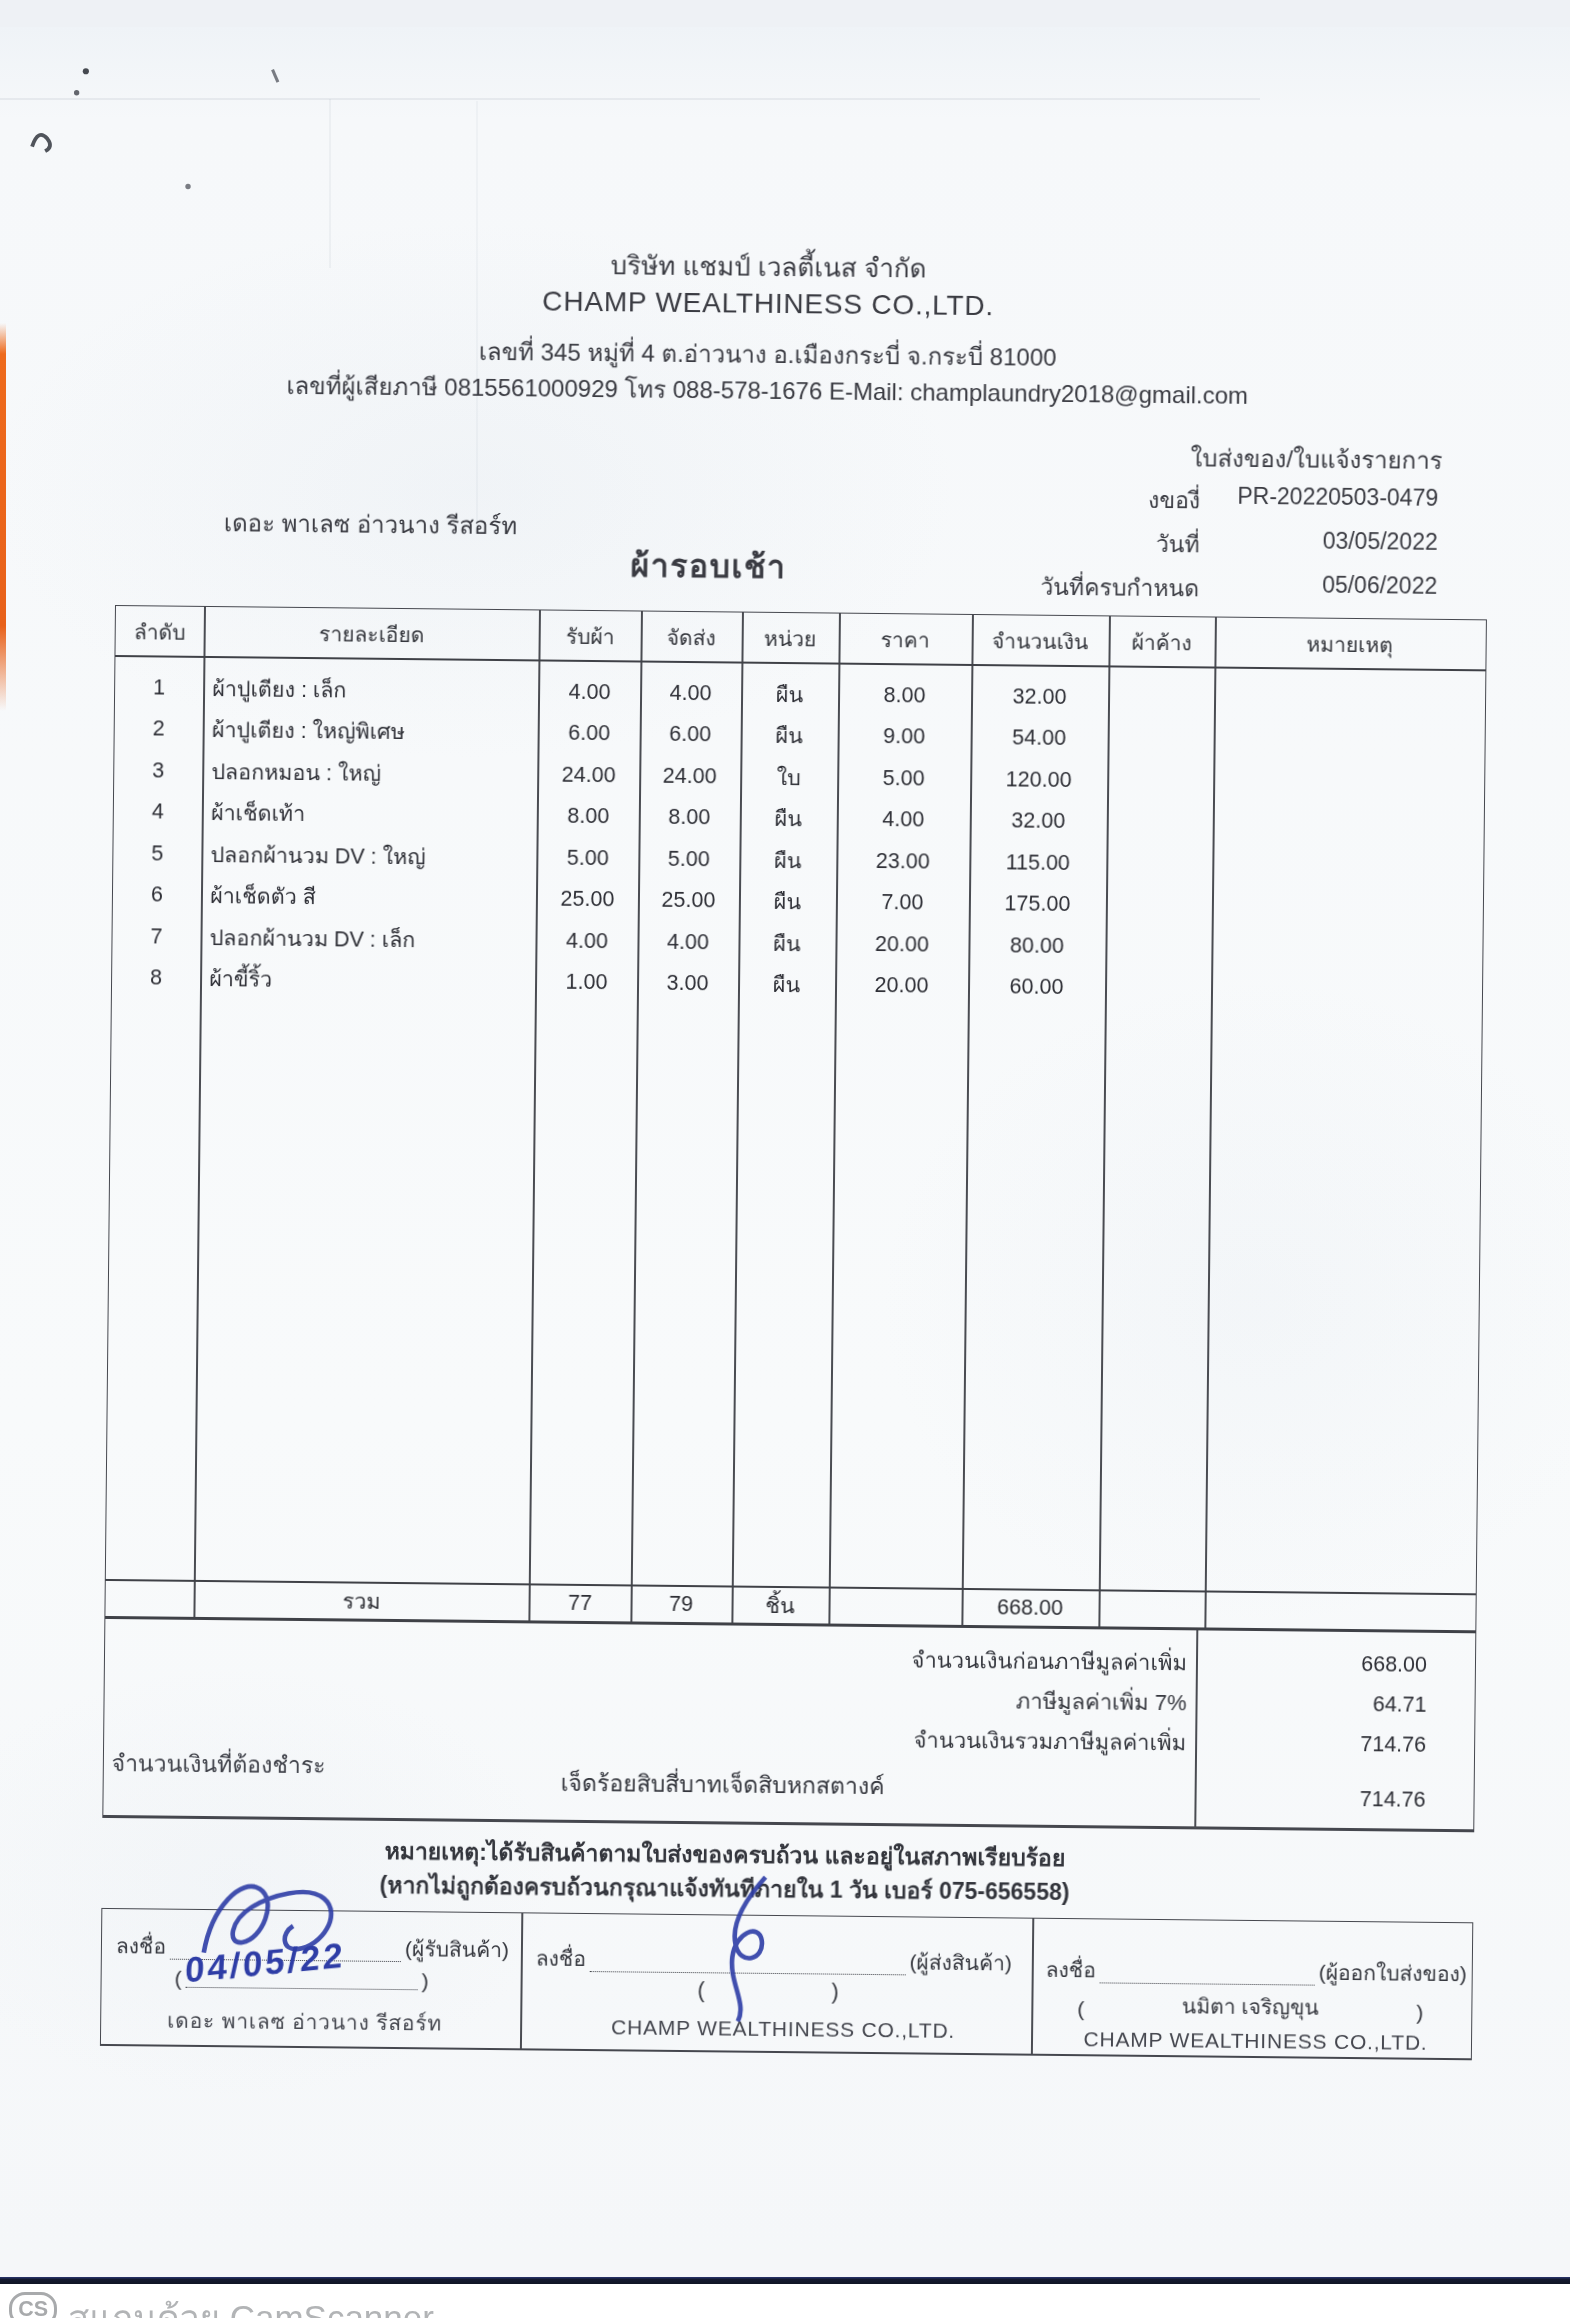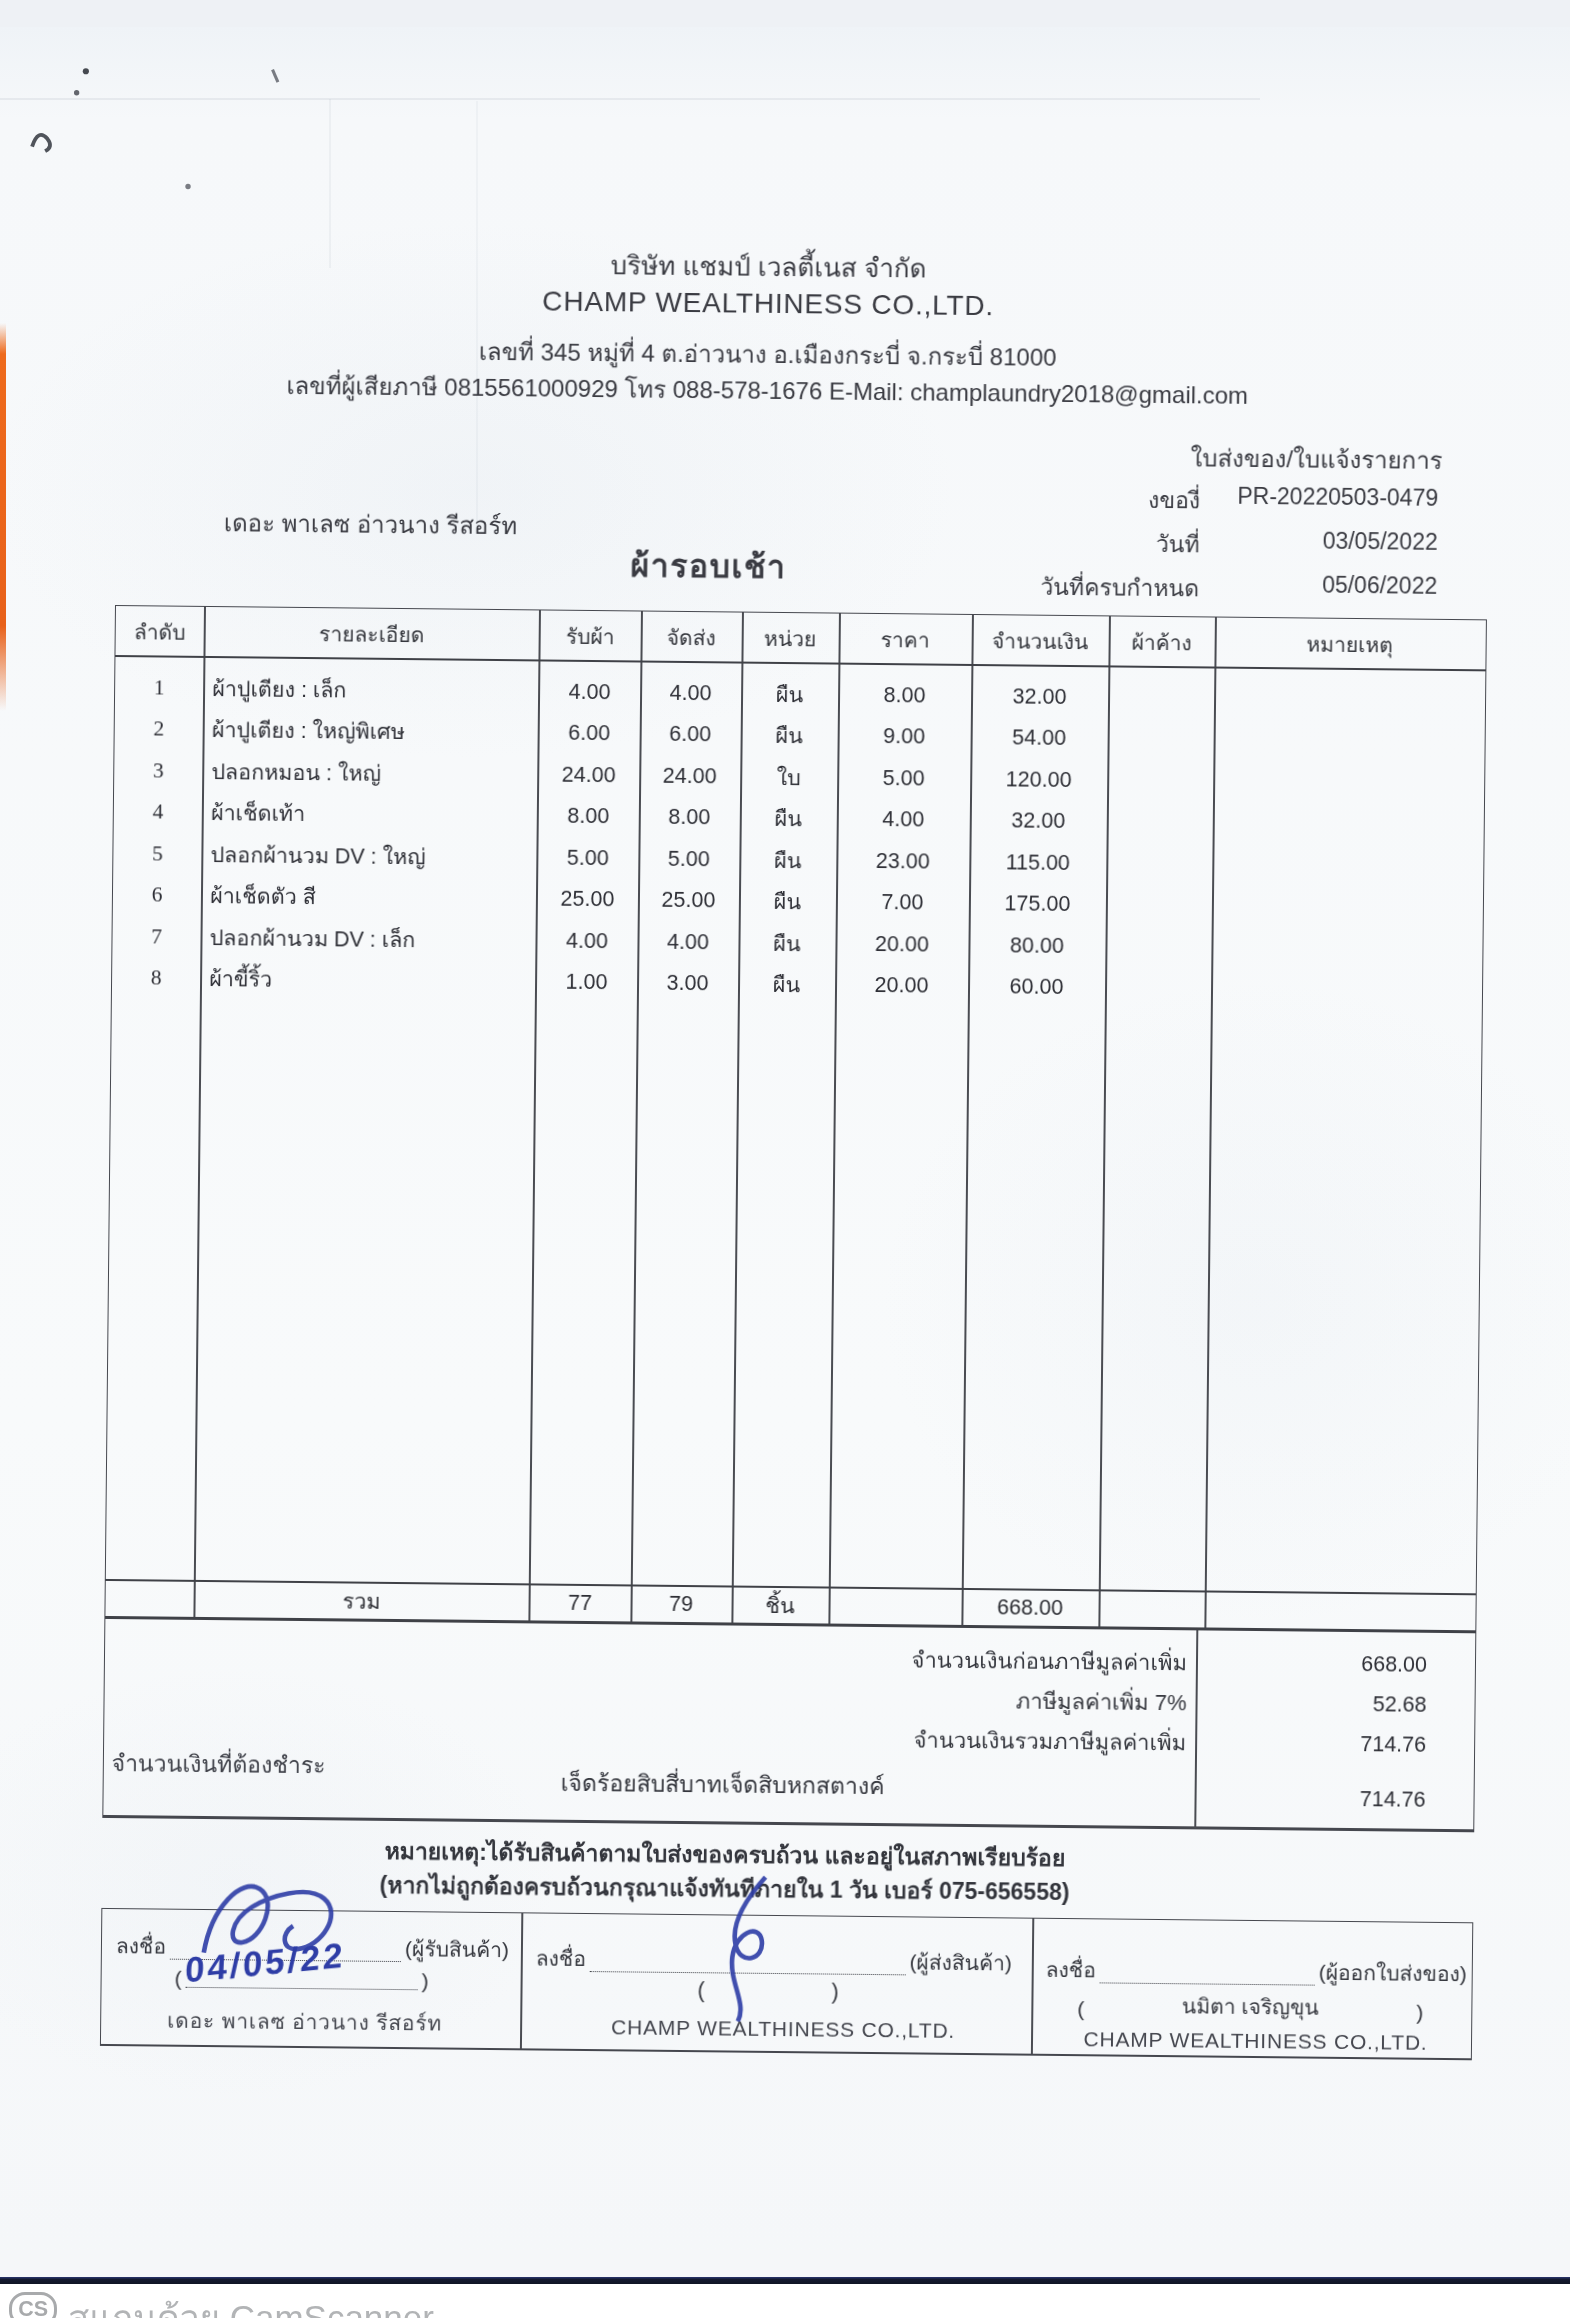--- a/index.html
+++ b/index.html
@@ -17,21 +17,21 @@
   .rt{text-align:right;}
   
   #invoice-box{position:absolute;left:115px;top:578px;width:1372px;height:1213px;
      border:1.5px solid #45474e;border-bottom-width:3.8px;box-sizing:border-box;}
   .vline{position:absolute;top:0;width:1.5px;height:1011px;background:#4a4c52;}
   .vline-sum{position:absolute;width:1.5px;background:#4a4c52;}
   .hline{position:absolute;left:0;width:100%;background:#3f4147;}
   .trow{position:absolute;left:0;width:1369px;display:flex;align-items:center;}
   .hrow{top:1.5px;height:48px;font-size:21px;color:#33353b;}
   .cell{box-sizing:border-box;text-align:center;white-space:nowrap;overflow:visible;}
-  .c0{width:88px;font-family:Liberation Serif, serif;}.c1{width:336px;}.c2{width:101px;}.c3{width:101px;}.c4{width:97px;}
+  .c0{width:88px;}.c1{width:336px;}.c2{width:101px;}.c3{width:101px;}.c4{width:97px;}
   .c5{width:133px;}.c6{width:137px;}.c7{width:106px;}.c8{flex:1;}
   .brow{height:42px;font-size:21.5px;color:#2e2f36;}
   .brow .c1{text-align:left;padding-left:9.2px;}
   .total-row{top:976px;height:32px;font-size:21.5px;color:#2c2d33;}
   .sum-label{position:absolute;right:288px;font-size:22px;color:#34363d;white-space:nowrap;}
   .sum-value{position:absolute;right:48px;font-size:21.5px;color:#2e2f36;white-space:nowrap;}
   
   .note{position:absolute;left:85px;width:1306px;text-align:center;font-size:23px;font-weight:700;color:#33353c;}
   
   #sign-box{position:absolute;left:115px;top:1881px;width:1372px;height:138px;
@@ -214,21 +214,21 @@
         <div class="cell c4">ชิ้น</div>
         <div class="cell c5"></div>
         <div class="cell c6">668.00</div>
         <div class="cell c7"></div>
         <div class="cell c8"></div>
       </div>
 
       <div class="sum-label" style="top:1028px;">จำนวนเงินก่อนภาษีมูลค่าเพิ่ม</div>
       <div class="sum-value" style="top:1033px;">668.00</div>
       <div class="sum-label" style="top:1068px;">ภาษีมูลค่าเพิ่ม 7%</div>
-      <div class="sum-value" style="top:1073px;">52.68</div>
+      <div class="sum-value" style="top:1073px;">64.71</div>
       <div class="sum-label" style="top:1108px;">จำนวนเงินรวมภาษีมูลค่าเพิ่ม</div>
       <div class="sum-value" style="top:1113px;">714.76</div>
       <div class="abs" style="left:7.7px;top:1139px;font-size:23px;color:#3f4149;">จำนวนเงินที่ต้องชำระ</div>
       <div class="abs" style="left:457px;top:1154px;font-size:23px;color:#34363d;">เจ็ดร้อยสิบสี่บาทเจ็ดสิบหกสตางค์</div>
       <div class="sum-value" style="top:1168px;">714.76</div>
     </div>
 
     <div class="note" style="top:1803px;">หมายเหตุ:ได้รับสินค้าตามใบส่งของครบถ้วน และอยู่ในสภาพเรียบร้อย</div>
     <div class="note" style="top:1837px;">(หากไม่ถูกต้องครบถ้วนกรุณาแจ้งทันทีภายใน 1 วัน  เบอร์ 075-656558)</div>
 

